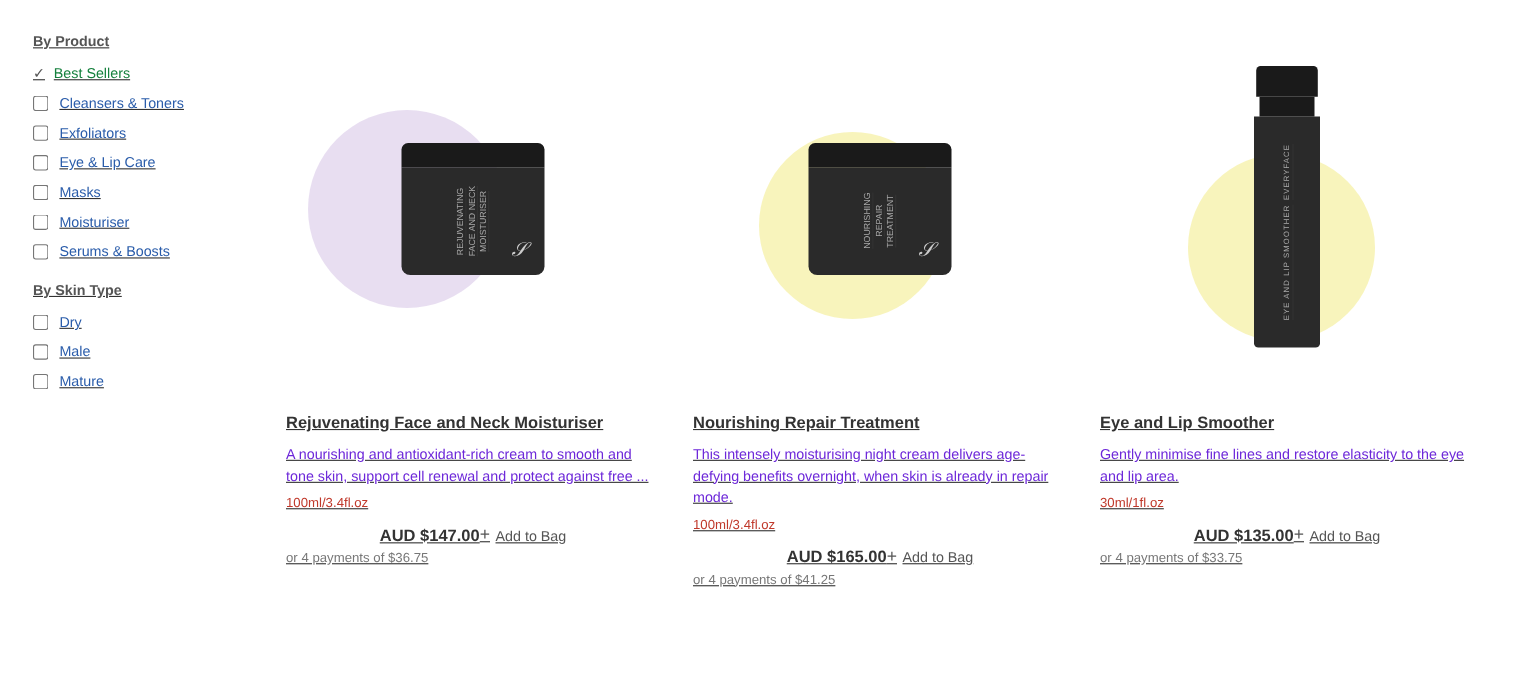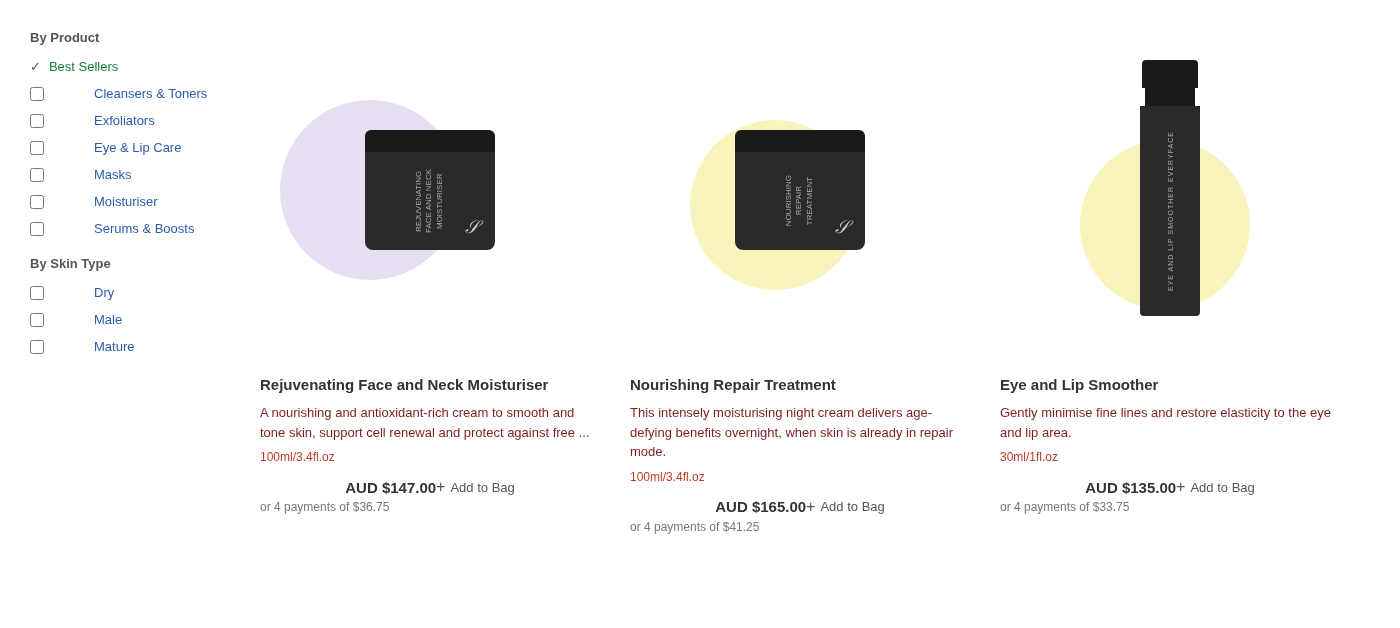--- a/index.html
+++ b/index.html
@@ -7,40 +7,40 @@
       font-family: Arial, sans-serif;
       background: #fff;
       color: #333;
       font-size: 14px;
     }
     .page-container {
       display: flex;
       max-width: 1400px;
       margin: 0 auto;
       padding: 20px 30px;
+      text-decoration: underline;
     }
     
     .sidebar {
       width: 230px;
       flex-shrink: 0;
       padding-right: 20px;
     }
     .sidebar-section-title {
       font-size: 13px;
       font-weight: bold;
       color: #555;
       margin-bottom: 14px;
       margin-top: 10px;
     }
     .filter-item {
       display: flex;
       align-items: center;
       margin-bottom: 12px;
       cursor: pointer;
-      gap: 40px;
     }
     .filter-item input[type="checkbox"] {
       width: 14px;
       height: 14px;
       margin-right: 10px;
       accent-color: #6c6c6c;
       cursor: pointer;
       flex-shrink: 0;
     }
     .filter-item label {
@@ -194,21 +194,21 @@
       padding: 16px 0 0 0;
     }
     .product-name {
       font-size: 15px;
       font-weight: 600;
       color: #333;
       margin-bottom: 10px;
     }
     .product-desc {
       font-size: 13px;
-      color: #7f1d1d;
+      color: #6d28d9;
       line-height: 1.5;
       margin-bottom: 8px;
     }
     .product-volume {
       color: #c0392b;
       font-size: 12px;
       margin-bottom: 14px;
     }
     .product-price-row {
       display: flex;

